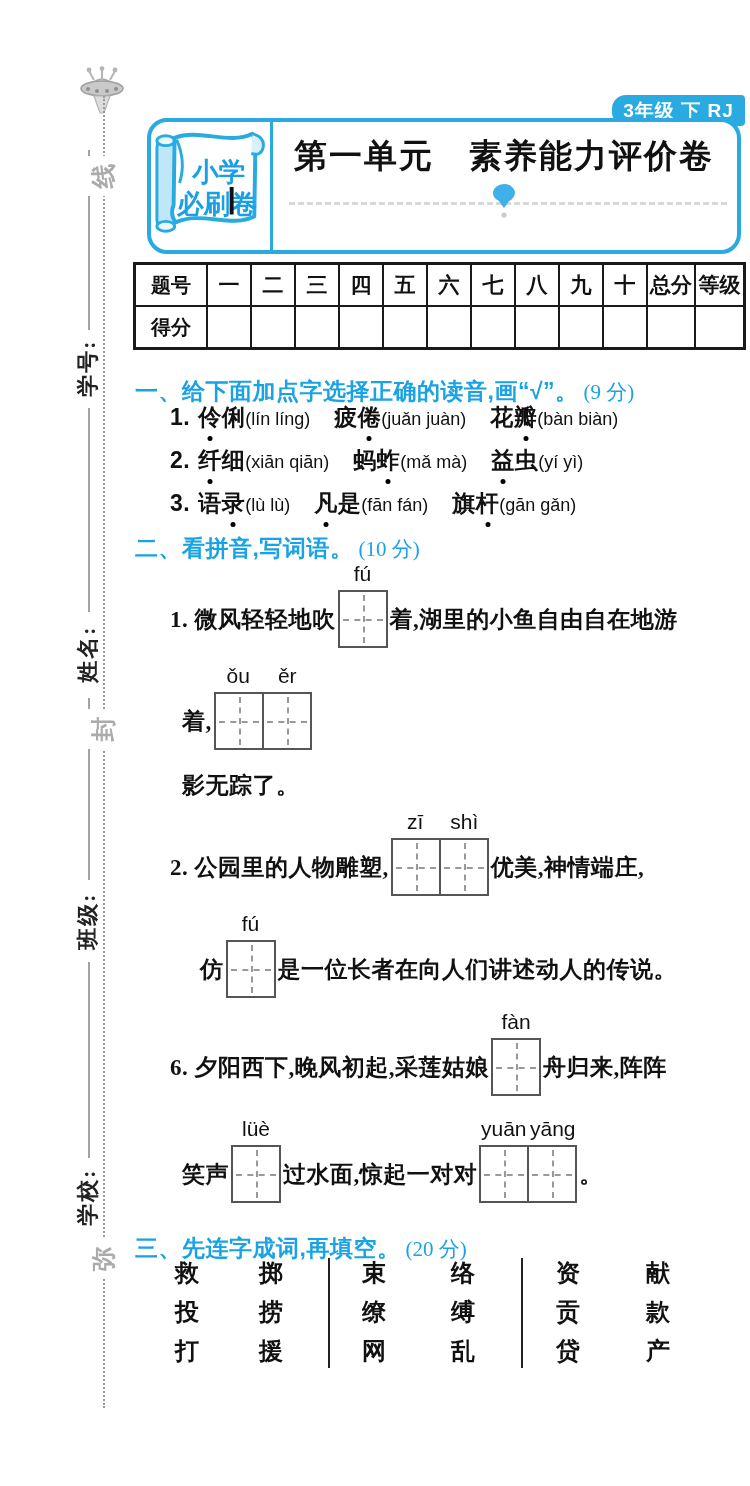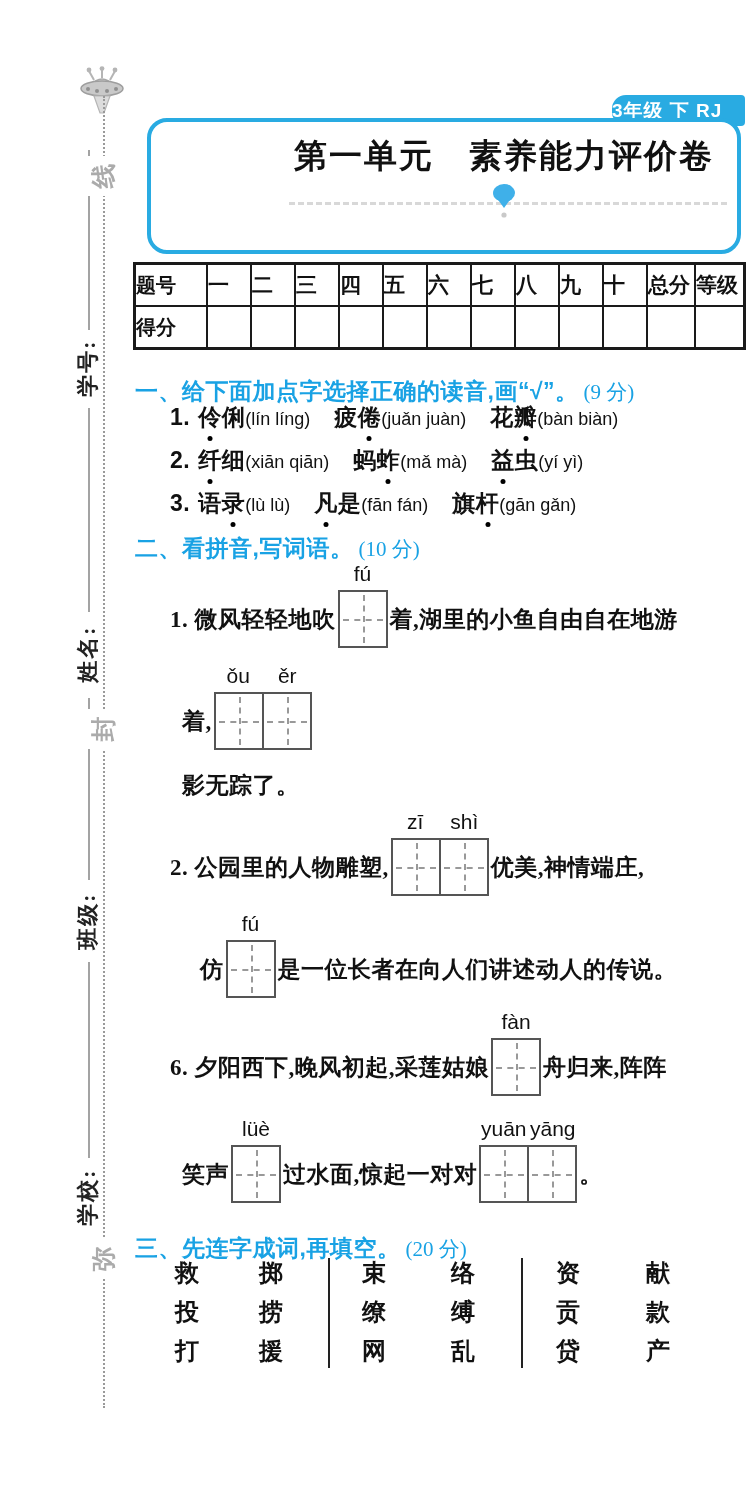--- a/index.html
+++ b/index.html
@@ -16,38 +16,38 @@
           font-family:"Liberation Serif",serif;font-weight:700;font-size:22px;
           color:#222;letter-spacing:2px;white-space:nowrap;}
   .mseal{position:absolute;left:84px;width:40px;height:40px;line-height:40px;
          text-align:center;transform:rotate(-90deg);color:#ababab;
          font-size:25px;background:#fff;font-weight:600;}
 
   
   .badge{position:absolute;left:612px;top:95px;width:133px;height:31px;
          background:#29abe2;border-radius:14px 4px 4px 14px;color:#fff;
          font-family:"Liberation Sans",sans-serif;font-weight:700;font-size:19px;
-         line-height:31px;letter-spacing:1px;}
+         line-height:31px;text-align:center;letter-spacing:1px;}
   .hbox{position:absolute;left:147px;top:118px;width:586px;height:128px;
         border:4px solid #29abe2;border-radius:20px;background:#fff;}
   .logozone{position:absolute;left:0;top:0;bottom:0;width:119px;
             border-right:3px solid #29abe2;border-radius:16px 0 0 16px;}
   .htitle{position:absolute;left:124px;right:4px;top:12px;text-align:center;
           font-family:"Liberation Sans",sans-serif;font-weight:800;font-size:33px;
           color:#111;letter-spacing:2px;white-space:nowrap;}
   .hdash{position:absolute;left:138px;right:10px;top:80px;height:0;
          border-top:3px dashed #d8d8d8;}
   .hsub{position:absolute;left:124px;right:4px;top:87px;text-align:center;
         font-family:"Liberation Serif",serif;font-weight:700;font-size:23px;
         color:#111;letter-spacing:1px;white-space:nowrap;}
 
   
   table.score{position:absolute;left:133px;top:262px;border-collapse:collapse;
               table-layout:fixed;}
-  table.score td{border:2px solid #1a1a1a;height:40px;text-align:left;
+  table.score td{border:2px solid #1a1a1a;height:40px;text-align:center;
                  vertical-align:middle;background:#fff;padding:0;}
   table.score{border:3px solid #1a1a1a;}
   td.thead{font-family:"Liberation Sans",sans-serif;font-weight:700;font-size:20px;}
   td.tnum{font-family:"Liberation Serif",serif;font-weight:600;font-size:21px;}
 
   
   .sechead{position:absolute;font-family:"Liberation Sans",sans-serif;
            font-weight:700;font-size:23px;color:#19a2e4;white-space:nowrap;
            letter-spacing:0.5px;margin-top:12px;}
   .pts{font-family:"Liberation Serif",serif;font-weight:500;font-size:21px;
@@ -118,20 +118,33 @@
   <div class="mseal" style="top:1239px">弥</div>
 
   <div class="mlabel" style="top:354px">学号:</div>
   <div class="mlabel" style="top:640px">姓名:</div>
   <div class="mlabel" style="top:907px">班级:</div>
   <div class="mlabel" style="top:1183px">学校:</div>
 
   <div class="badge">3年级 下 RJ</div>
 
   <div class="hbox">
+    <div class="logozone">
+      <svg width="116" height="120" viewBox="0 0 116 122" style="position:absolute;left:2px;top:2px">
+        <rect x="3" y="16" width="18" height="90" rx="8" fill="#bfe7f8" stroke="#29abe2" stroke-width="3"></rect>
+        <ellipse cx="12" cy="17" rx="9" ry="5" fill="#e9f7fe" stroke="#29abe2" stroke-width="3"></ellipse>
+        <ellipse cx="12" cy="104" rx="9" ry="5" fill="#e9f7fe" stroke="#29abe2" stroke-width="3"></ellipse>
+        <path d="M21 14 C46 4 76 22 100 10 L102 14 Q110 22 103 30 L102 94 C78 106 48 88 22 100 Q16 92 20 82 Z" fill="#ffffff" stroke="#29abe2" stroke-width="4" stroke-linejoin="round"></path>
+        <path d="M100 10 q13 3 11 14 q-2 9 -12 6" fill="#d9f1fc" stroke="#29abe2" stroke-width="3"></path>
+        <path d="M23 16 Q33 38 26 60" fill="none" stroke="#29abe2" stroke-width="3"></path>
+        <text x="66" y="58" text-anchor="middle" font-family="Liberation Sans, sans-serif" font-weight="900" font-size="27" fill="#1a9fe3">小学</text>
+        <text x="64" y="90" text-anchor="middle" font-family="Liberation Sans, sans-serif" font-weight="900" font-size="27" fill="#1a9fe3">必刷卷</text>
+        <rect x="77" y="64" width="4" height="28" fill="#111"></rect>
+      </svg>
+    </div>
     <div class="htitle">第一单元　素养能力评价卷</div>
     <div class="hdash"></div>
     <svg style="position:absolute;left:339px;top:62px" width="28" height="36" viewBox="0 0 28 36">
       <ellipse cx="14" cy="9" rx="11" ry="9" fill="#3fb0e9"></ellipse>
       <path d="M6 13 L22 13 L14 24 Z" fill="#3fb0e9"></path>
       <circle cx="14" cy="31" r="2.6" fill="#c9c9c9"></circle>
     </svg>
   </div>
 
   <table class="score">

